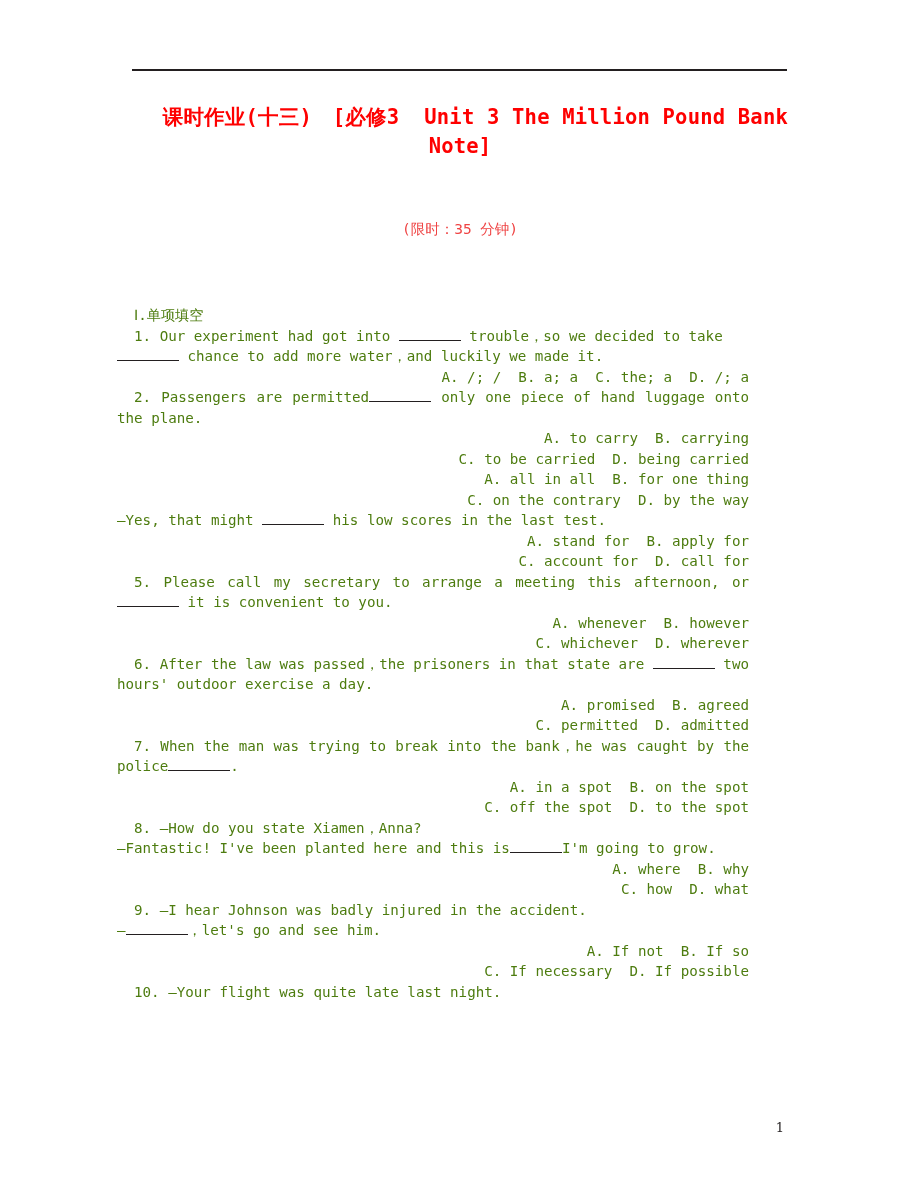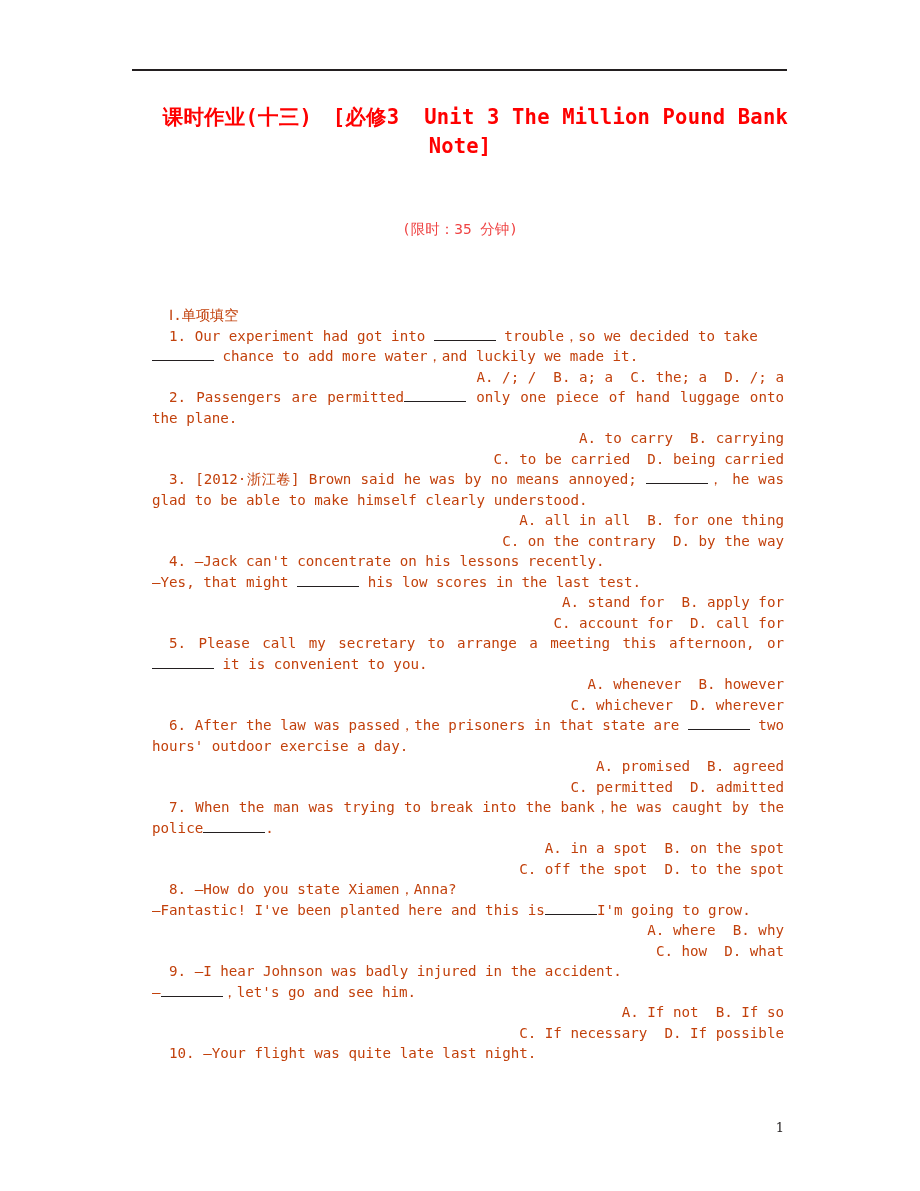--- a/index.html
+++ b/index.html
@@ -62,26 +62,26 @@
     text-align: center;
     font-family: "DejaVu Sans Mono", "Liberation Mono", monospace;
     font-size: 14.5px;
     color: #ef4444;
     white-space: pre;
   }
 
   
   .content {
     position: absolute;
-    left: 152px;
+    left: 117px;
     top: 305px;
     width: 632px;
     font-size: 14.2px;
     line-height: 20.5px;
-    color: #c2410c;
+    color: #4d7c0f;
     font-family: "DejaVu Sans Mono", "Liberation Mono", monospace;
   }
   .sec-head {
     white-space: pre;
     text-indent: 17px;
     margin: 0;
   }
   .para {
     margin: 0;
     text-align: justify;
@@ -142,25 +142,23 @@
     <p class="sec-head">Ⅰ.单项填空</p>
 
     <p class="para"><span>1.</span> <span>Our experiment had got into </span><span class="blank b-med"></span><span> trouble，so we decided to take </span></p>
     <p class="cont"><span class="blank b-med"></span><span> chance to add more water，and luckily we made it.</span></p>
     <p class="opt">A. /; /  B. a; a  C. the; a  D. /; a</p>
 
     <p class="para"><span>2.</span> <span>Passengers are permitted</span><span class="blank b-med"></span><span> only one piece of hand luggage onto the plane.</span></p>
     <p class="opt">A. to carry  B. carrying</p>
     <p class="opt">C. to be carried  D. being carried</p>
 
-    <p class="para"><span>3.</span> <span>[2012·浙江卷] </span><span>Brown said he was by no means annoyed; </span><span class="blank b-med"></span><span>，  he was glad to be able to make himself clearly understood.</span></p>
     <p class="opt">A. all in all  B. for one thing</p>
     <p class="opt">C. on the contrary  D. by the way</p>
 
-    <p class="para nojust"><span>4.</span> <span>—Jack can't concentrate on his lessons recently.</span></p>
     <p class="cont"><span>—Yes, that might </span><span class="blank b-med"></span><span> his low scores in the last test.</span></p>
     <p class="opt">A. stand for  B. apply for</p>
     <p class="opt">C. account for  D. call for</p>
 
     <p class="para"><span>5.</span> <span>Please call my secretary to arrange a meeting this afternoon, or </span><span class="blank b-med"></span><span> it is convenient to you.</span></p>
     <p class="opt">A. whenever  B. however</p>
     <p class="opt">C. whichever  D. wherever</p>
 
     <p class="para"><span>6.</span> <span>After the law was passed，the prisoners in that state are </span><span class="blank b-med"></span><span> two hours' outdoor exercise a day.</span></p>
     <p class="opt">A. promised  B. agreed</p>

